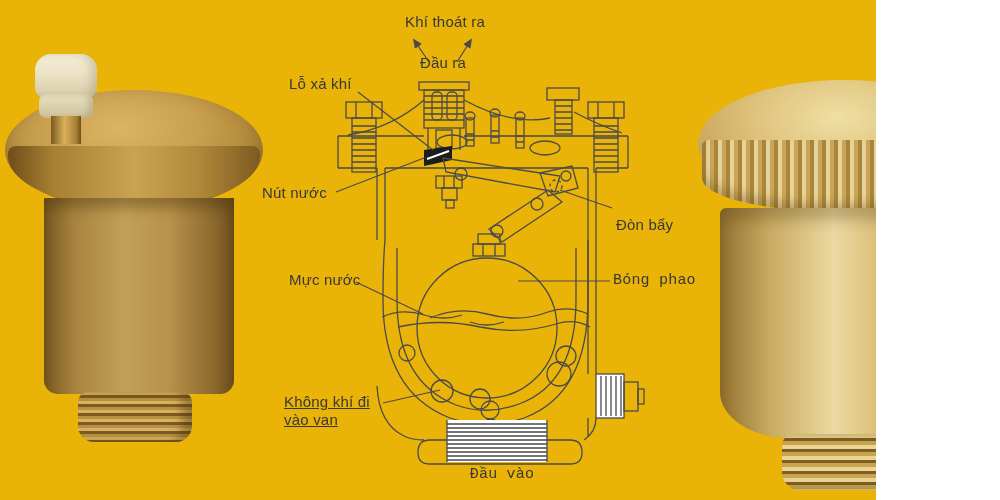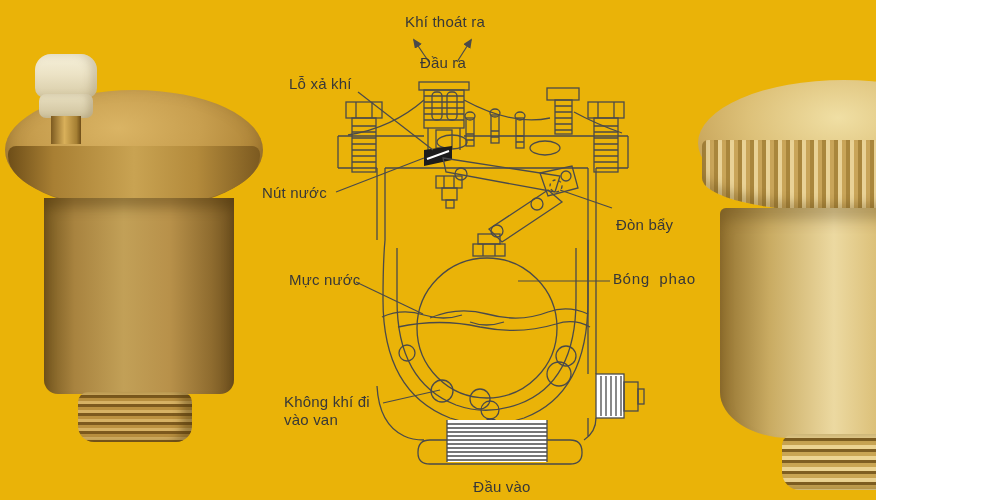--- a/index.html
+++ b/index.html
@@ -230,16 +230,16 @@
     </g>
   </svg>
 
   <div class="lbl center" style="left:383px; top:13px;  width:124px;">Khí thoát ra</div>
   <div class="lbl center" style="left:393px; top:54px;  width:100px;">Đầu ra</div>
   <div class="lbl" style="left:289px; top:75px;">Lỗ xả khí</div>
   <div class="lbl" style="left:262px; top:184px;">Nút nước</div>
   <div class="lbl" style="left:616px; top:216px;">Đòn bẩy</div>
   <div class="lbl" style="left:269px; top:271px;margin-left:20px;">Mực nước</div>
   <div class="lbl" style="left:613px; top:272px;font-family:Liberation Mono, monospace;">Bóng phao</div>
-  <div class="lbl wrap" style="left:284px; top:393px; width:110px;">Không khí đi vào van</div>
-  <div class="lbl center" style="left:452px; top:478px; width:100px;">Đầu vào</div>
+  <div class="lbl wrap" style="left:284px; top:393px; width:110px;text-decoration:underline;">Không khí đi vào van</div>
+  <div class="lbl center" style="left:452px; top:466px; width:100px;font-family:Liberation Mono, monospace;">Đầu vào</div>
 
 </div>
 
 </body></html>

